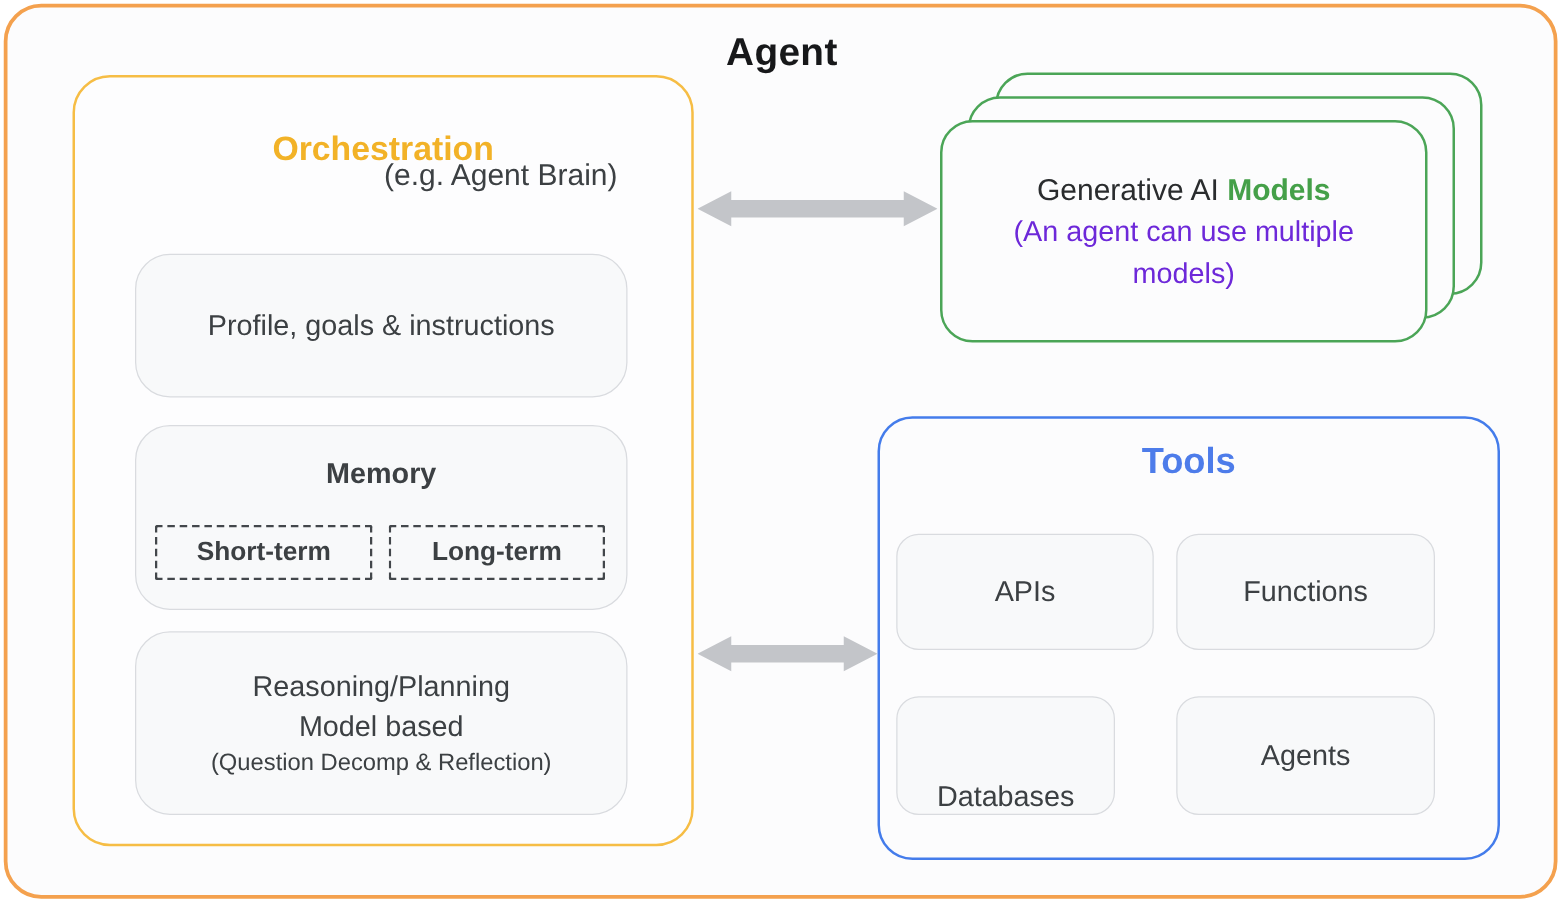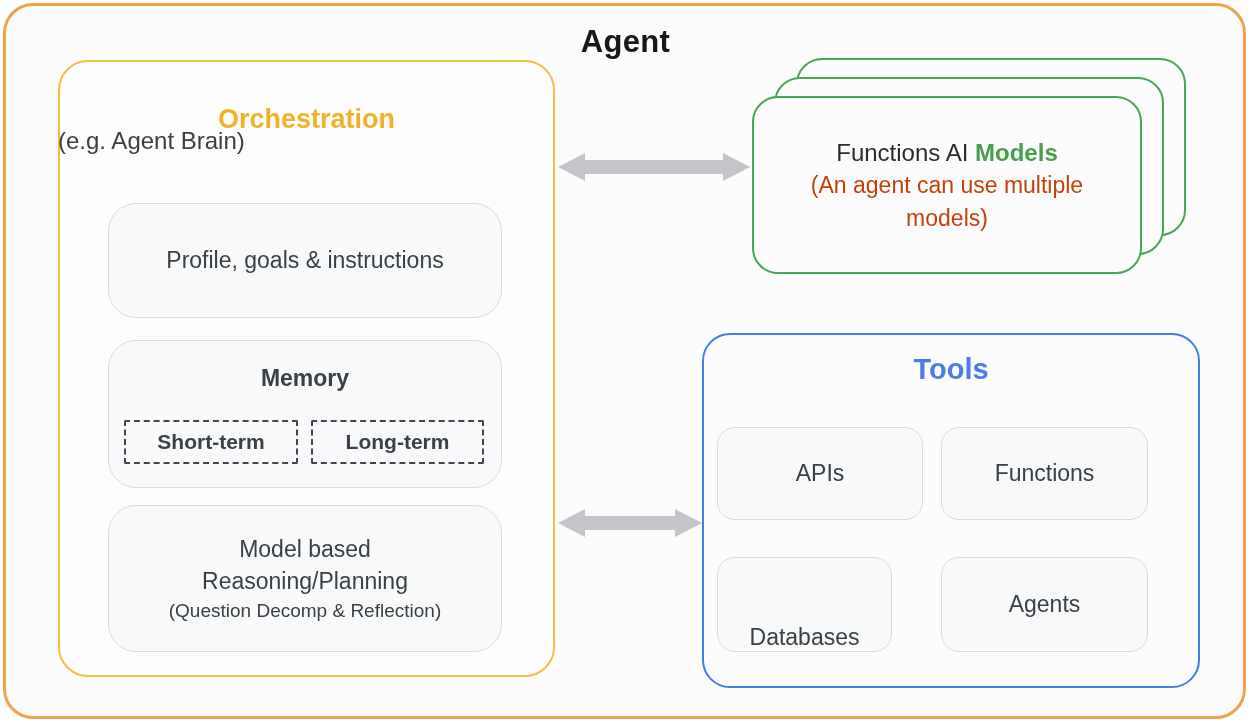--- a/index.html
+++ b/index.html
@@ -43,21 +43,21 @@
   .orch-title {
     position: absolute;
     left: 58px; top: 104px; width: 497px;
     text-align: center;
     font-size: 27px; font-weight: 700;
     color: #f2b227;
   }
   .orch-subtitle {
     position: absolute;
     left: 58px; top: 127px; width: 436px;
-    text-align: left;
+    text-align: right;
     font-size: 24px;
     color: #3c4043;
   }
   .card {
     position: absolute;
     box-sizing: border-box;
     background: #f8f9fa;
     border: 1.5px solid #d9dbdf;
     border-radius: 28px;
     display: flex;
@@ -99,21 +99,21 @@
   .models-front {
     left: 752px; top: 96px;
     display: flex; flex-direction: column;
     align-items: center; justify-content: center;
     font-size: 24px; line-height: 33px;
     color: #2a2c2e;
     text-align: center;
     padding: 0 24px;
   }
   .models-highlight { color: #45a049; font-weight: 700; margin-left: 0.28em; }
-  .models-subtitle { color: #c2410c; font-size: 23px; }
+  .models-subtitle { color: #6d28d9; font-size: 23px; }
   
   .tools-box {
     position: absolute;
     left: 702px; top: 333px;
     width: 498px; height: 355px;
     border: 2.5px solid #447ceb;
     border-radius: 28px;
     background: #fcfcfd;
     box-sizing: border-box;
   }
@@ -156,30 +156,30 @@
     <div class="memory-label">Memory</div>
     <div class="dashed-box short-term">
       <span>Short-term</span>
     </div>
     <div class="dashed-box long-term">
       <span>Long-term</span>
     </div>
   </div>
 
   <div class="card reasoning-card">
+    <div class="reasoning-line">Reasoning/Planning</div>
     <div class="reasoning-line">Model based</div>
-    <div class="reasoning-line">Reasoning/Planning</div>
     <div class="reasoning-small">(Question Decomp &amp; Reflection)</div>
   </div>
 
   <div class="models-card models-back2"></div>
   <div class="models-card models-back1"></div>
   <div class="models-card models-front">
     <div>
-      <span>Functions AI</span><span class="models-highlight">Models</span>
+      <span>Generative AI</span><span class="models-highlight">Models</span>
     </div>
     <div class="models-subtitle">(An agent can use multiple models)</div>
   </div>
 
   <div class="tools-box"></div>
   <div class="tools-title">Tools</div>
 
   <div class="card tool-card tool-functions">
     <span>Functions</span>
   </div>

